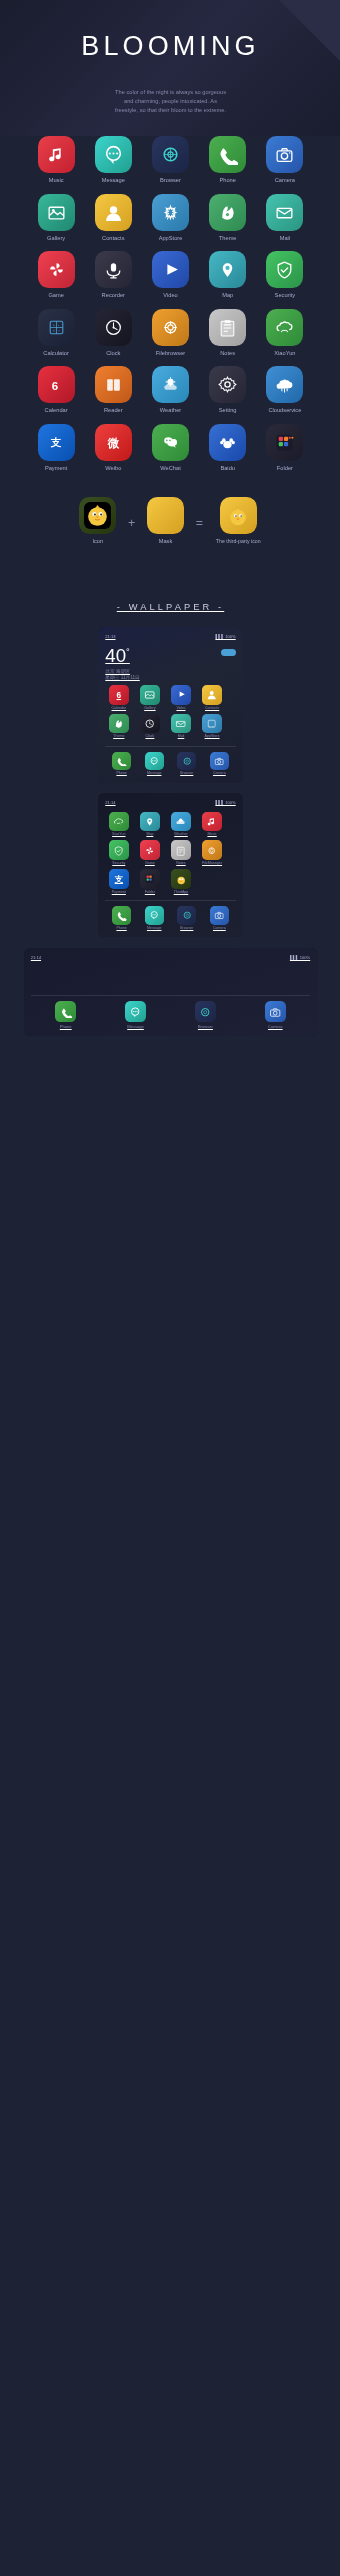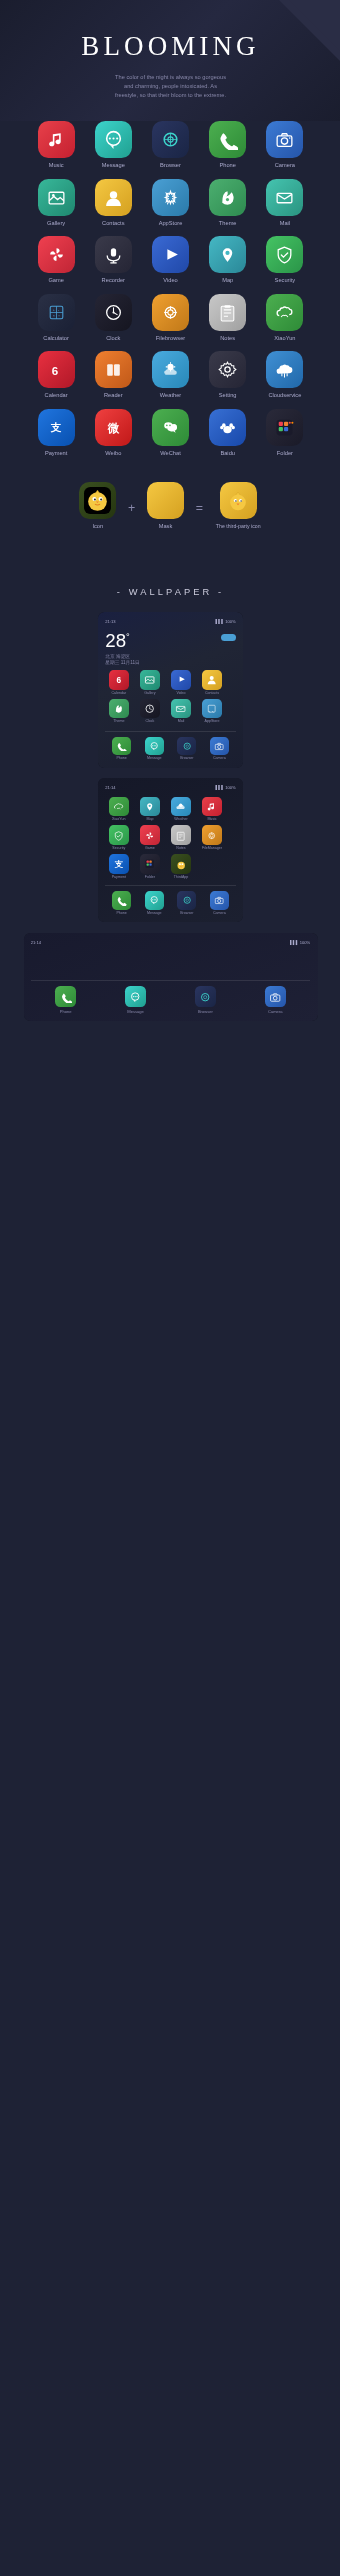--- a/index.html
+++ b/index.html
@@ -18,22 +18,21 @@
       padding: 31px 10.4px 21px;
       position: relative;
       background: linear-gradient(135deg, #1a1d2e 0%, #252840 50%, #1a1d2e 100%);
     }
 
     .header-title {
       font-size: 27px;
       font-weight: 300;
       letter-spacing: 4.1px;
       color: #ffffff;
-      margin-bottom: 11px;
-      font-family: Liberation Serif, serif;
+      margin-bottom: 26px;
     }
 
     .header-subtitle {
       font-size: 5.7px;
       color: #8888aa;
       line-height: 1.6;
       max-width: 114px;
       margin: 0 auto;
     }
 
@@ -146,20 +145,21 @@
     .eq-symbol {
       font-size: 12.4px;
       color: #8888aa;
       width: 15.5px;
       text-align: center;
     }
 
     
     .wallpaper-section {
       padding: 21px 8px;
+      text-decoration: underline;
     }
 
     .wallpaper-grid {
       display: flex;
       flex-wrap: wrap;
       justify-content: center;
       gap: 10.4px;
       padding: 0 15.5px;
     }
 
@@ -599,21 +599,21 @@
       <div style="background:linear-gradient(160deg,#1a2040 0%,#202535 40%,#1a1e30 100%);padding:7.3px;border-radius:6.2px;">
 
         <div class="mockup-status-bar">
           <span>21:13</span>
           <span>▌▌▌ 100%</span>
         </div>
 
         <div style="display:flex;justify-content:space-between;align-items:flex-start;margin:5.2px 0;">
           <div>
             <div style="font-size:18.7px;font-weight:200;color:white;">
-              <span>28</span><span style="font-size:9.3px;vertical-align:super;">°</span>
+              <span>40</span><span style="font-size:9.3px;vertical-align:super;">°</span>
             </div>
             <div style="font-size:4.7px;color:#8888aa;margin-top:1px;">北京 海淀区</div>
             <div style="font-size:4.7px;color:#8888aa;">星期三 11月11日</div>
           </div>
           <div style="width:14.5px;height:7.3px;background:#4a9fd4;border-radius:3.6px;margin-top:4.1px;"></div>
         </div>
 
         <div style="display:flex;flex-wrap:wrap;gap:4.1px;margin-top:4.1px;">
 
           <div style="display:flex;flex-direction:column;align-items:center;width:27px;">

